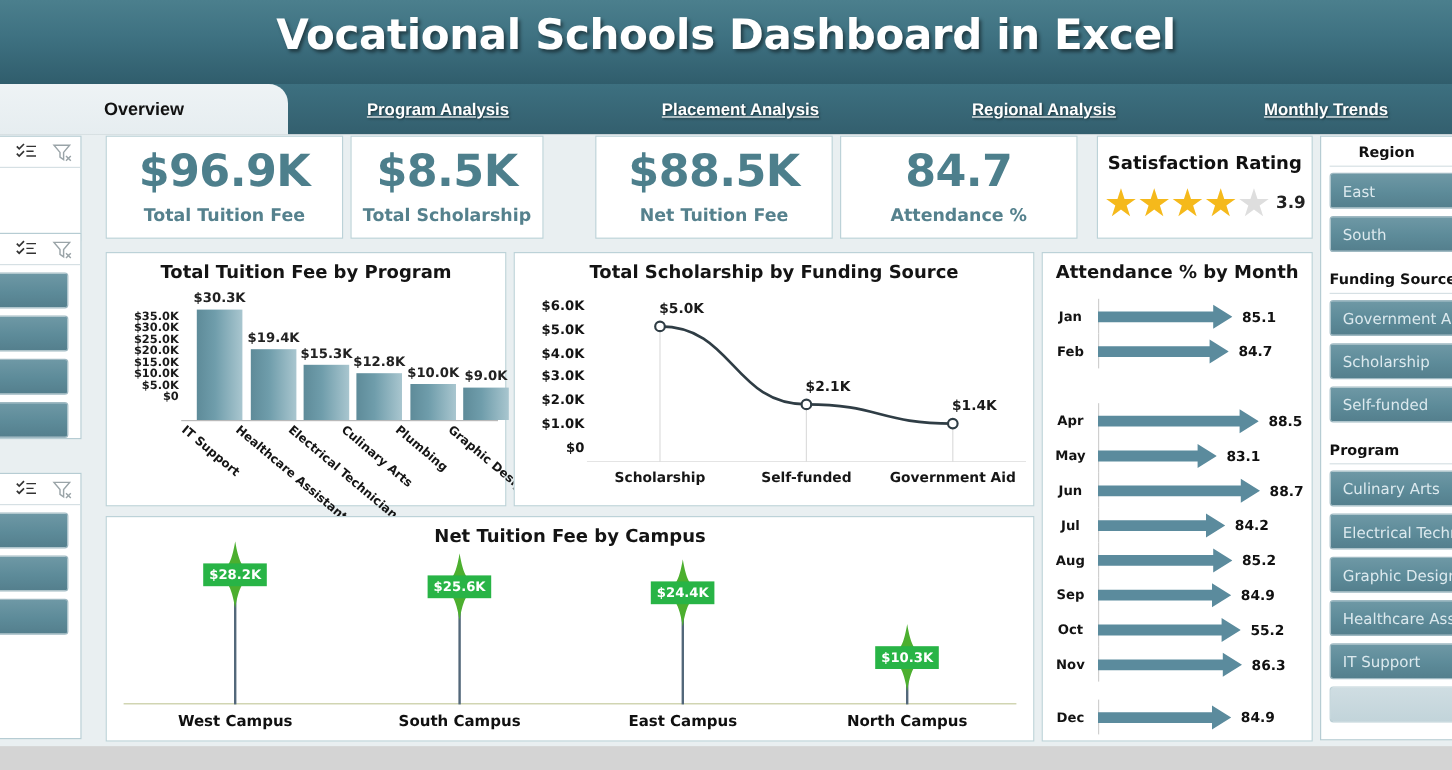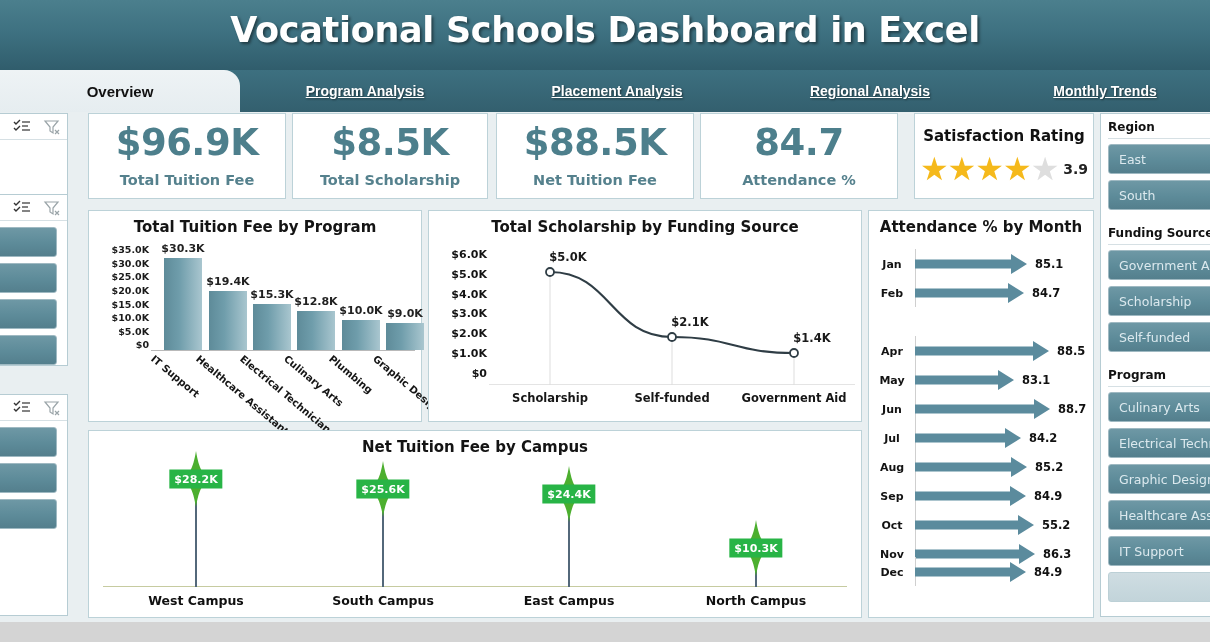--- a/index.html
+++ b/index.html
@@ -93,21 +93,21 @@
   .chart-title {
     position: absolute; left: 0; right: 0; top: 7px;
     text-align: center;
     font-size: 15px; font-weight: bold; color: #141414;
     font-family: "DejaVu Sans", sans-serif;
   }
 
   
   .bar-yaxis {
     position: absolute; left: 4px; top: 34px; width: 56px; height: 105px;
-    display: flex; flex-direction: column; justify-content: space-between;
+    display: flex; flex-direction: column; justify-content: center;
     align-items: flex-end;
   }
   .bar-yaxis span {
     font-size: 9.5px; font-weight: bold; color: #1b1b1b;
     font-family: "DejaVu Sans", sans-serif; line-height: 1;
   }
   .bar-plot {
     position: absolute; left: 62px; top: 34px; right: 6px; height: 106px;
     border-bottom: 1px solid #b9b9b9;
   }
@@ -256,21 +256,21 @@
       <div class="tab" style="left: 745px; width: 250px;">Regional Analysis</div>
     </div>
 
   <div class="canvas">
 
     <div class="panel kpi" style="left:88px; top:1px; width:198px; height:86px;">
       <div class="kpi-value">$96.9K</div>
       <div class="kpi-label">Total Tuition Fee</div>
     </div>
 
-    <div class="panel kpi" style="left:292px; top:1px; width:196px; height:86px;text-align:right;">
+    <div class="panel kpi" style="left:292px; top:1px; width:161px; height:86px;text-align:right;">
       <div class="kpi-value">$8.5K</div>
       <div class="kpi-label">Total Scholarship</div>
     </div>
 
     <div class="panel kpi" style="left:496px; top:1px; width:198px; height:86px;">
       <div class="kpi-value">$88.5K</div>
       <div class="kpi-label">Net Tuition Fee</div>
     </div>
 
     <div class="panel kpi" style="left:700px; top:1px; width:198px; height:86px;">
@@ -447,21 +447,21 @@
             <div class="att-val" style="left: 173px;">55.2</div>
           </div>
           <div class="att-row" style="top: 290px;">
             <div class="att-month">Nov</div>
             <div class="att-axis"></div>
             <svg width="120" height="22" style="position: absolute; left: 46px; top: 4px;">
               <path d="M0,6.5 L104,6.5 L104,1 L120,11 L104,21 L104,15.5 L0,15.5 Z" fill="#5b8b9d"></path>
             </svg>
             <div class="att-val" style="left: 174px;">86.3</div>
           </div>
-          <div class="att-row" style="top: 308px; text-decoration: underline;">
+          <div class="att-row" style="top: 334px; text-decoration: underline;">
             <div class="att-month">Dec</div>
             <div class="att-axis"></div>
             <svg width="111" height="22" style="position: absolute; left: 46px; top: 4px;">
               <path d="M0,6.5 L95,6.5 L95,1 L111,11 L95,21 L95,15.5 L0,15.5 Z" fill="#5b8b9d"></path>
             </svg>
             <div class="att-val" style="left: 165px;">84.9</div>
           </div>
         </div>
     </div>
 
@@ -577,21 +577,21 @@
       </div>
       <div id="left-slicer-3-items">
           <div class="slicer-btn" style="left: 6px; top: 32px; width: 132px;"></div>
           <div class="slicer-btn" style="left: 6px; top: 68px; width: 132px;"></div>
           <div class="slicer-btn" style="left: 6px; top: 104px; width: 132px;"></div>
         </div>
     </div>
 
     <div class="slicer" style="left:1100px; top:1px; width:150px; height:504px;">
       <div id="right-slicers">
-          <div class="slicer-title" style="top: 6px;">Region</div>
+          <div class="slicer-title" style="top: 6px; margin-left: 24px;">Region</div>
           <div style="position: absolute; left: 7px; right: 0px; top: 24px; height: 1px; background: rgb(214, 224, 228);"></div>
           <div class="slicer-btn" style="left: 7px; top: 30px; width: 150px;">East</div>
           <div class="slicer-btn" style="left: 7px; top: 66px; width: 150px;">South</div>
           <div class="slicer-title" style="top: 112px;">Funding Source</div>
           <div style="position: absolute; left: 7px; right: 0px; top: 130px; height: 1px; background: rgb(214, 224, 228);"></div>
           <div class="slicer-btn" style="left: 7px; top: 136px; width: 150px;">Government Aid</div>
           <div class="slicer-btn" style="left: 7px; top: 172px; width: 150px;">Scholarship</div>
           <div class="slicer-btn" style="left: 7px; top: 208px; width: 150px;">Self-funded</div>
           <div class="slicer-title" style="top: 254px;">Program</div>
           <div style="position: absolute; left: 7px; right: 0px; top: 272px; height: 1px; background: rgb(214, 224, 228);"></div>

